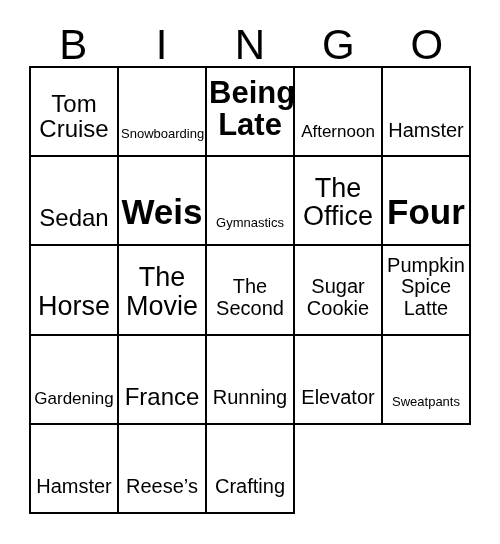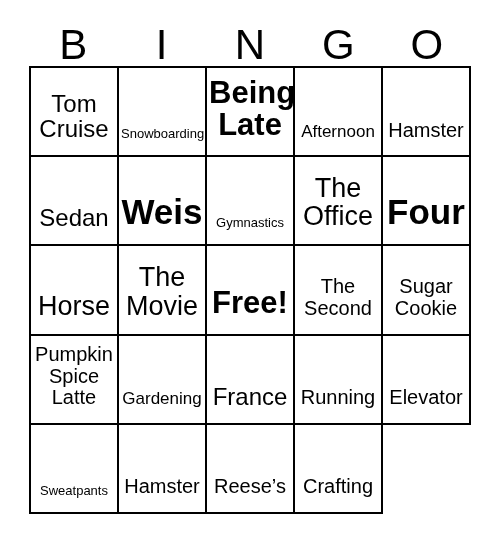--- a/index.html
+++ b/index.html
@@ -136,23 +136,20 @@
         <span class="cell-text sz-max">Four</span>
       </div>
       <div class="cell">
         <span class="cell-text sz-xl">Horse</span>
       </div>
       <div class="cell">
         <span class="cell-text sz-xl">The
 Movie</span>
       </div>
       <div class="cell">
-        <span class="cell-text sz-xxl">Free!</span>
-      </div>
-      <div class="cell">
         <span class="cell-text sz-m">The
 Second</span>
       </div>
       <div class="cell">
         <span class="cell-text sz-m">Sugar
 Cookie</span>
       </div>
       <div class="cell">
         <span class="cell-text sz-m">Pumpkin
 Spice

